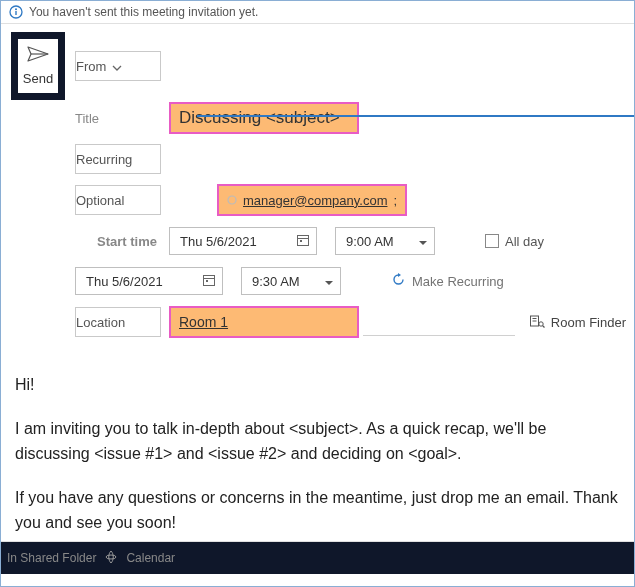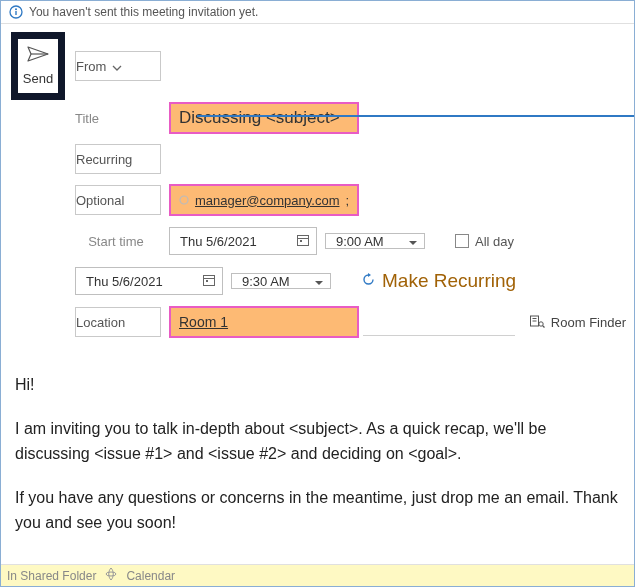--- a/index.html
+++ b/index.html
@@ -58,20 +58,21 @@
       display: flex; align-items: center;
       padding: 12px 8px;
       font-size: 16px;
       color: #333;
       background: #fdba74;
     }
     .title-box { width: 190px; font-size: 17px; }
     .optional-box {
       width: 190px; font-size: 13px;
       gap: 6px;
+      margin-left: 48px;
     }
     .optional-box .contact {
       text-decoration: underline;
       color: #333;
     }
     .location-box { width: 190px; font-size: 14px; text-decoration: underline; }
     .blue-underline {
       position: absolute;
       left: 196px;
       right: 0;
@@ -84,39 +85,39 @@
       height: 28px;
       width: 148px;
       display: flex; align-items: center; justify-content: space-between;
       padding: 0 6px 0 10px;
       background: #fff;
       font-size: 13px;
       cursor: pointer;
     }
     .time-input {
       border: 1px solid #bfbfbf;
-      height: 16px;
+      height: 28px;
       width: 100px;
       display: flex; align-items: center; justify-content: space-between;
       padding: 0 6px 0 10px;
       background: #fff;
       font-size: 13px;
       cursor: pointer;
     }
     .allday {
       display: flex; align-items: center; gap: 6px;
       font-size: 13px; color: #555;
       cursor: pointer;
     }
     .allday .chk {
       width: 14px; height: 14px; border: 1px solid #888; background: #fff;
     }
     .recurring {
       display: flex; align-items: center; gap: 6px;
-      color: #a16207; font-size: 19px;
+      color: #737373; font-size: 13px;
       cursor: pointer;
     }
     .room-finder {
       display: flex; align-items: center; gap: 6px;
       color: #444; font-size: 13px;
       cursor: pointer;
     }
     .location-line {
       border-bottom: 1px solid #d0d0d0;
       flex: 1;
@@ -125,34 +126,34 @@
     }
     .body-area {
       padding: 24px 14px 0 14px;
       font-size: 16px;
       line-height: 1.6;
       color: #222;
     }
     .body-area p { margin-bottom: 18px; }
     .status-bar {
       position: absolute;
-      bottom: 0; left: 0; right: 0;
+      bottom: 12px; left: 0; right: 0;
       height: 22px;
       border-top: 1px solid #e0e0e0;
       display: flex; align-items: center;
       font-size: 12px; color: #888;
-      padding: 10px 6px;
+      padding: 16px 6px;
       gap: 8px;
-      background: #fef9c3;
+      background: #0f172a;
     }
     .chev-down {
       display: inline-block;
     }
     .dt-row {
-      display: flex; gap: 8px; align-items: center; height: 30px;
+      display: flex; gap: 18px; align-items: center; height: 30px;
     }
     .layout {
       display: block;
       padding: 8px 8px 0 8px;
     }
     .rowflex {
       display: flex;
       align-items: center;
       gap: 8px;
       margin-bottom: 10px;
@@ -239,21 +240,21 @@
       </span>
       <span class="contact">manager@company.com</span>
         <span>;</span>
     </div>
     <div style="flex:1"></div>
   </div>
 
   <div class="rowflex">
     <div class="col-send"></div>
     <div class="col-label">
-      <div class="label-box plain" style="justify-content:center; padding-right:4px;">
+      <div class="label-box plain" style="justify-content:flex-end; padding-right:4px;font-weight:bold;">
         <span>Start time</span>
       </div>
     </div>
     <div class="dt-row">
       <div class="date-input">
         <span>Thu 5/6/2021</span>
         <span>
           <svg width="14" height="14" viewBox="0 0 14 14">
               <rect x="1.5" y="2.5" width="11" height="10" fill="none" stroke="#666"></rect>
               <line x1="1.5" y1="5.5" x2="12.5" y2="5.5" stroke="#666"></line>

